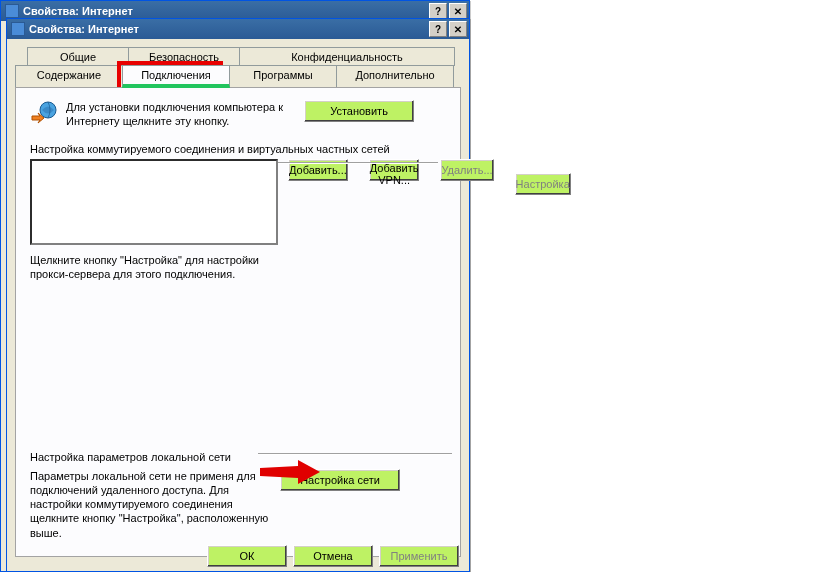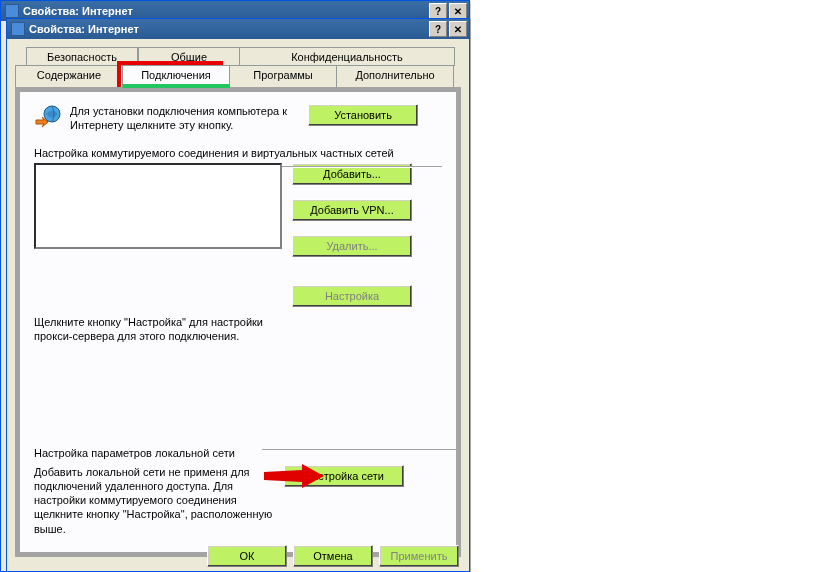--- a/index.html
+++ b/index.html
@@ -73,21 +73,21 @@
   .tab.row1.w2 { width: 112px; }
   .tab.row1.w3 { width: 216px; margin-left:-1px;}
   .tab.row2 { width: 108px; }
   .tab.row2 + .tab.row2 { margin-left:-1px; }
   .tab.active {
     background:#fcfcfe;
     border-bottom: 4px solid #22c55e;
     z-index:2;
   }
   .tabpanel {
-    border: 5px solid #a3a3a3;
+    border: 1px solid #a3a3a3;
     background: #fcfcfe;
     height: 470px;
     margin-top: -1px;
     padding: 12px 14px;
     position: relative;
   }
   .highlight-red {
     position: absolute;
     border: 4px solid #e80000;
     pointer-events: none;
@@ -112,21 +112,21 @@
     height: 22px;
   }
   .btn.disabled { color:#808080; cursor:default; }
   .section-label { margin: 6px 0 4px 0; }
   .listbox {
     width: 248px; height: 86px;
     background:#fff;
     border: 2px inset #808080;
   }
   .conn-row { display:flex; gap:10px; align-items:flex-start; }
-  .btncol { display:flex; flex-direction:column; gap:14px; width:120px; align-items:stretch;}
+  .btncol { display:flex; flex-direction:row; gap:21px; width:120px; align-items:stretch;}
   .btncol .btn { width:120px; }
   .hint { width: 250px; margin-top:8px; line-height:1.3;}
   .lan-section { position:absolute; left:14px; bottom:16px; right:14px;}
   .lan-row { display:flex; gap:10px; align-items:flex-start; }
   .lan-text { width:240px; line-height:1.3; }
   .lan-btn { width: 120px; }
   .group-line {
     border-top:1px solid #a0a0a0;
     border-bottom:1px solid #fff;
     height:0;
@@ -165,22 +165,22 @@
     <span class="title">Свойства: Интернет</span>
     <div class="tbtns">
       <div class="tbtn">?</div>
       <div class="tbtn">✕</div>
     </div>
   </div>
 
   <div class="client">
 
     <div class="tabrow" style="margin-left:12px;">
+      <div class="tab row1 w1">Общие</div>
       <div class="tab row1 w2" style="margin-left:-1px;">Безопасность</div>
-      <div class="tab row1 w1">Общие</div>
       <div class="tab row1 w3">Конфиденциальность</div>
     </div>
 
     <div class="tabrow" style="margin-top:-1px;">
       <div class="tab row2">Содержание</div>
       <div class="tab row2 active">Подключения</div>
       <div class="tab row2">Программы</div>
       <div class="tab row2" style="width:118px;">Дополнительно</div>
     </div>
 
@@ -213,21 +213,21 @@
           <button class="btn disabled" style="margin-top:14px;">Настройка</button>
         </div>
       </div>
 
       <div class="hint">Щелкните кнопку "Настройка" для настройки прокси-сервера для этого подключения.</div>
 
       <div class="lan-section">
         <div class="section-label">Настройка параметров локальной сети</div>
         <div class="group-line" style="left:228px; bottom:auto; top:8px; width:194px;"></div>
         <div class="lan-row" style="margin-top:6px;">
-          <div class="lan-text">Добавить локальной сети не применя для подключений удаленного доступа. Для настройки коммутируемого соединения щелкните кнопку "Настройка", расположенную выше.</div>
+          <div class="lan-text">Параметры локальной сети не применя для подключений удаленного доступа. Для настройки коммутируемого соединения щелкните кнопку "Настройка", расположенную выше.</div>
           <button class="btn lan-btn">Настройка сети</button>
         </div>
       </div>
 
       <svg class="arrow" style="left:244px; top:372px;" viewBox="0 0 60 24">
         <path d="M0 8 L38 6 L38 0 L60 12 L38 24 L38 18 L0 16 Z" fill="#e00000"></path>
       </svg>
 
     </div>
 

